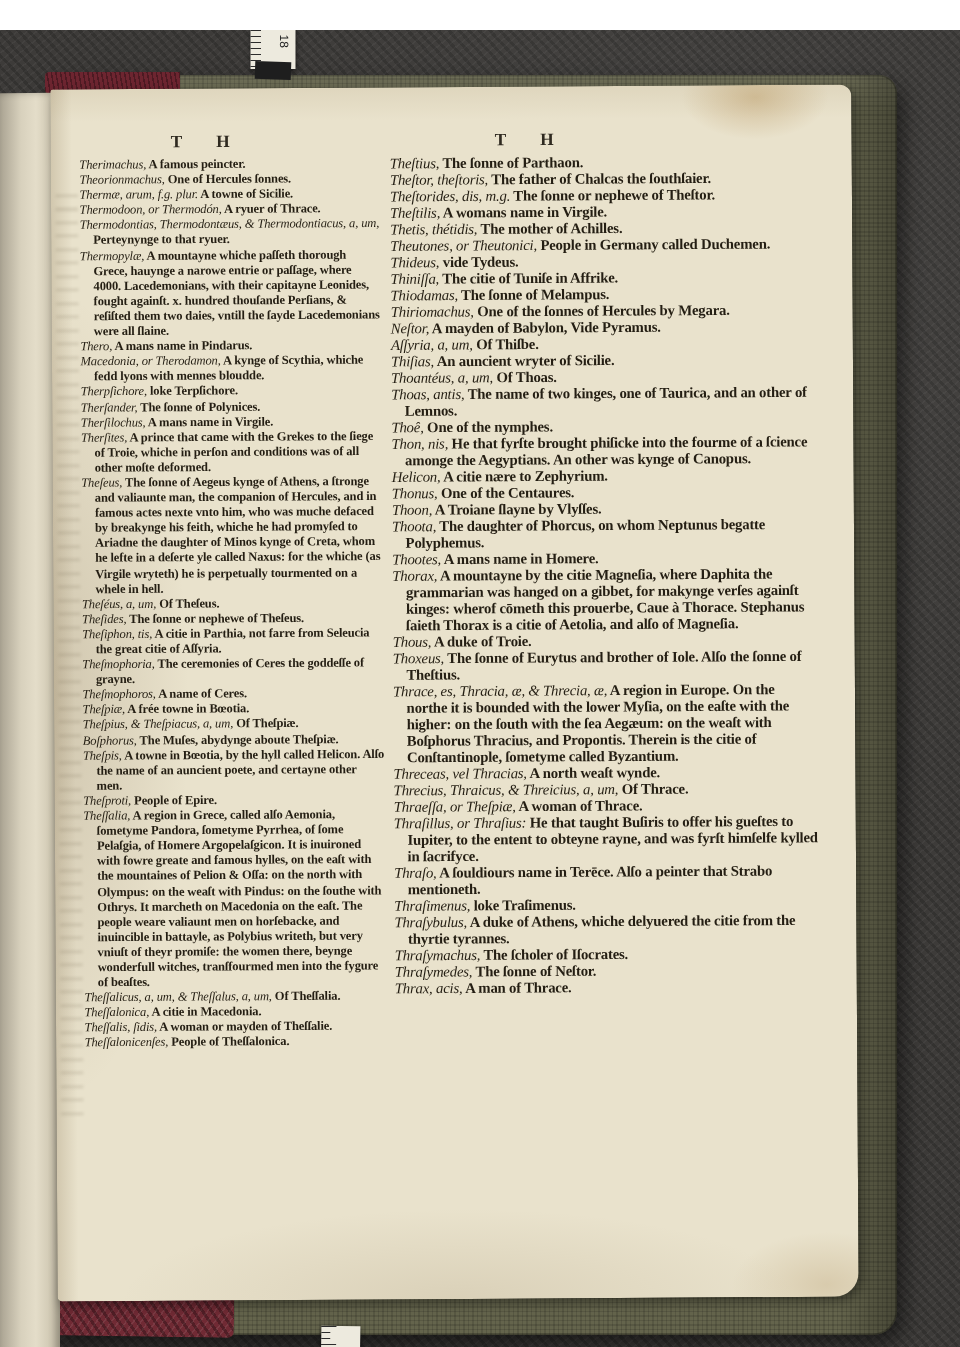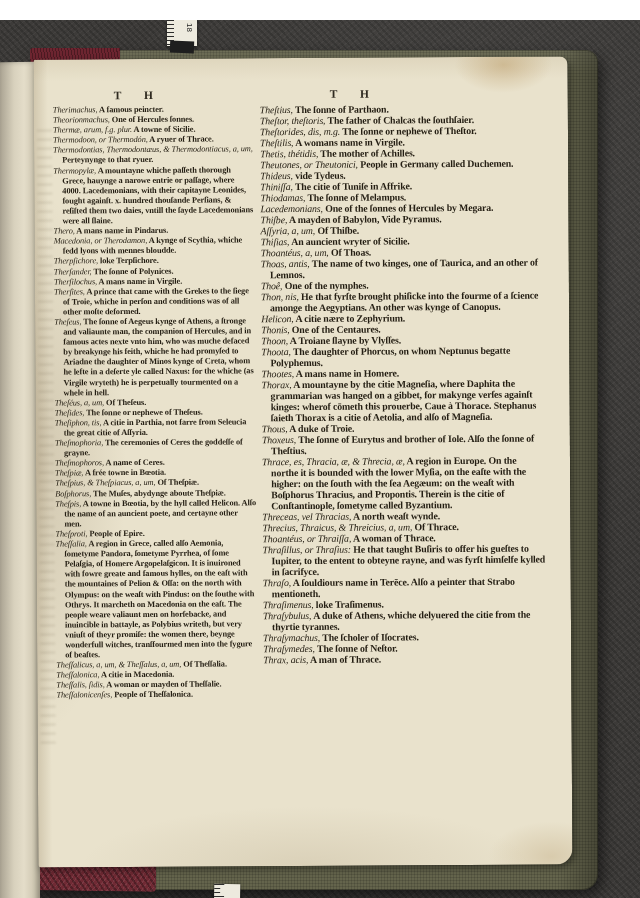--- a/index.html
+++ b/index.html
@@ -131,40 +131,40 @@
     <div class="col col-right">
         <p class="entry"><span class="head">Theſtius,</span> The ſonne of Parthaon.</p>
         <p class="entry"><span class="head">Theſtor, theſtoris,</span> The father of Chalcas the ſouthſaier.</p>
         <p class="entry"><span class="head">Theſtorides, dis, m.g.</span> The ſonne or nephewe of Theſtor.</p>
         <p class="entry"><span class="head">Theſtilis,</span> A womans name in Virgile.</p>
         <p class="entry"><span class="head">Thetis, thétidis,</span> The mother of Achilles.</p>
         <p class="entry"><span class="head">Theutones, or Theutonici,</span> People in Germany called Duchemen.</p>
         <p class="entry"><span class="head">Thideus,</span> vide Tydeus.</p>
         <p class="entry"><span class="head">Thiniſſa,</span> The citie of Tuniſe in Affrike.</p>
         <p class="entry"><span class="head">Thiodamas,</span> The ſonne of Melampus.</p>
-        <p class="entry"><span class="head">Lacedemonians,</span> One of the ſonnes of Hercules by Megara.</p>
-        <p class="entry"><span class="head">Thiſbe,</span> A mayden of Babylon, Vide Pyramus.</p>
+        <p class="entry"><span class="head">Thiriomachus,</span> One of the ſonnes of Hercules by Megara.</p>
+        <p class="entry"><span class="head">Neſtor,</span> A mayden of Babylon, Vide Pyramus.</p>
         <p class="entry"><span class="head">Aſſyria, a, um,</span> Of Thiſbe.</p>
         <p class="entry"><span class="head">Thiſias,</span> An auncient wryter of Sicilie.</p>
         <p class="entry"><span class="head">Thoantéus, a, um,</span> Of Thoas.</p>
         <p class="entry"><span class="head">Thoas, antis,</span> The name of two kinges, one of Taurica, and an other of Lemnos.</p>
         <p class="entry"><span class="head">Thoê,</span> One of the nymphes.</p>
         <p class="entry"><span class="head">Thon, nis,</span> He that fyrſte brought phiſicke into the fourme of a ſcience amonge the Aegyptians. An other was kynge of Canopus.</p>
         <p class="entry"><span class="head">Helicon,</span> A citie nære to Zephyrium.</p>
-        <p class="entry"><span class="head">Thonis,</span> One of the Centaures.</p>
+        <p class="entry"><span class="head">Thonus,</span> One of the Centaures.</p>
         <p class="entry"><span class="head">Thoon,</span> A Troiane ſlayne by Vlyſſes.</p>
         <p class="entry"><span class="head">Thoota,</span> The daughter of Phorcus, on whom Neptunus begatte Polyphemus.</p>
         <p class="entry"><span class="head">Thootes,</span> A mans name in Homere.</p>
         <p class="entry"><span class="head">Thorax,</span> A mountayne by the citie Magneſia, where Daphita the grammarian was hanged on a gibbet, for makynge verſes againſt kinges: wherof cōmeth this prouerbe, Caue à Thorace. Stephanus ſaieth Thorax is a citie of Aetolia, and alſo of Magneſia.</p>
         <p class="entry"><span class="head">Thous,</span> A duke of Troie.</p>
         <p class="entry"><span class="head">Thoxeus,</span> The ſonne of Eurytus and brother of Iole. Alſo the ſonne of Theſtius.</p>
         <p class="entry"><span class="head">Thrace, es, Thracia, æ, &amp; Threcia, æ,</span> A region in Europe. On the northe it is bounded with the lower Myſia, on the eaſte with the higher: on the ſouth with the ſea Aegæum: on the weaſt with Boſphorus Thracius, and Propontis. Therein is the citie of Conſtantinople, ſometyme called Byzantium.</p>
         <p class="entry"><span class="head">Threceas, vel Thracias,</span> A north weaſt wynde.</p>
         <p class="entry"><span class="head">Threcius, Thraicus, &amp; Threicius, a, um,</span> Of Thrace.</p>
-        <p class="entry"><span class="head">Thoantéus, or Thraiſſa,</span> A woman of Thrace.</p>
+        <p class="entry"><span class="head">Thraeſſa, or Theſpiæ,</span> A woman of Thrace.</p>
         <p class="entry"><span class="head">Thraſillus, or Thraſius:</span> He that taught Buſiris to offer his gueſtes to Iupiter, to the entent to obteyne rayne, and was fyrſt himſelfe kylled in ſacrifyce.</p>
         <p class="entry"><span class="head">Thraſo,</span> A ſouldiours name in Terēce. Alſo a peinter that Strabo mentioneth.</p>
         <p class="entry"><span class="head">Thraſimenus,</span> loke Traſimenus.</p>
         <p class="entry"><span class="head">Thraſybulus,</span> A duke of Athens, whiche delyuered the citie from the thyrtie tyrannes.</p>
         <p class="entry"><span class="head">Thraſymachus,</span> The ſcholer of Iſocrates.</p>
         <p class="entry"><span class="head">Thraſymedes,</span> The ſonne of Neſtor.</p>
         <p class="entry"><span class="head">Thrax, acis,</span> A man of Thrace.</p>
       </div>
   </div>
 

